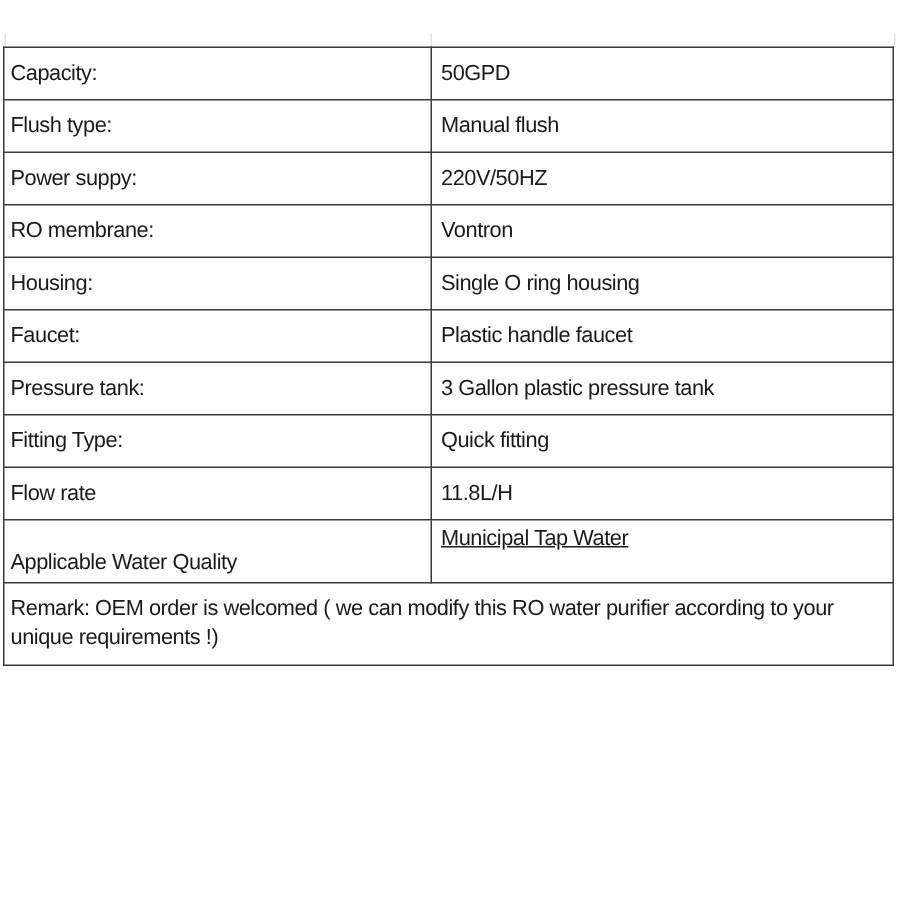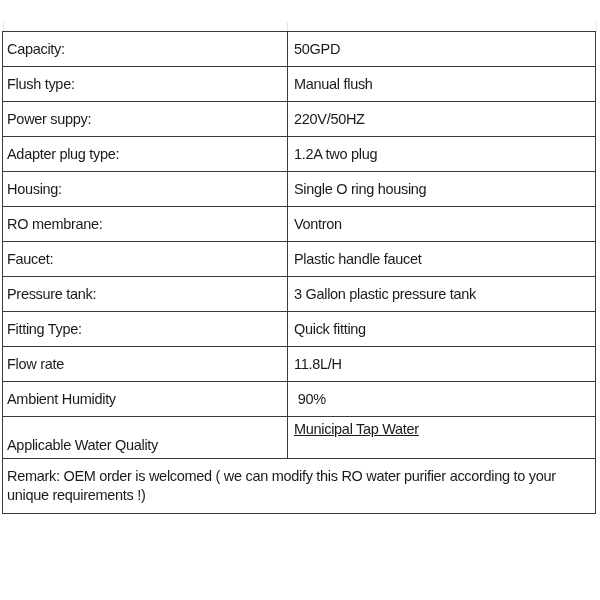--- a/index.html
+++ b/index.html
@@ -34,51 +34,43 @@
     </tr>
     <tr>
       <td class="key">Flush type:</td>
       <td class="val">Manual flush</td>
     </tr>
     <tr>
       <td class="key">Power suppy:</td>
       <td class="val">220V/50HZ</td>
     </tr>
     <tr>
-      <td class="key">Adapter plug type:</td>
-      <td class="val">1.2A two plug</td>
+      <td class="key">RO membrane:</td>
+      <td class="val">Vontron</td>
     </tr>
     <tr>
       <td class="key">Housing:</td>
       <td class="val">Single O ring housing</td>
-    </tr>
-    <tr>
-      <td class="key">RO membrane:</td>
-      <td class="val">Vontron</td>
     </tr>
     <tr>
       <td class="key">Faucet:</td>
       <td class="val">Plastic handle faucet</td>
     </tr>
     <tr>
       <td class="key">Pressure tank:</td>
       <td class="val">3 Gallon plastic pressure tank</td>
     </tr>
     <tr>
       <td class="key">Fitting Type:</td>
       <td class="val">Quick fitting</td>
     </tr>
     <tr>
       <td class="key">Flow rate</td>
       <td class="val">11.8L/H</td>
     </tr>
-    <tr>
-      <td class="key">Ambient Humidity</td>
-      <td class="val" style="white-space:pre;"> 90%</td>
-    </tr>
     <tr class="tall">
       <td class="key bottomish">Applicable Water Quality</td>
       <td class="val top">Municipal Tap Water</td>
     </tr>
     <tr>
       <td class="remark" colspan="2">Remark: OEM order is welcomed ( we can modify this RO water purifier according to your unique requirements !)</td>
     </tr>
   </tbody>
 </table>
 

